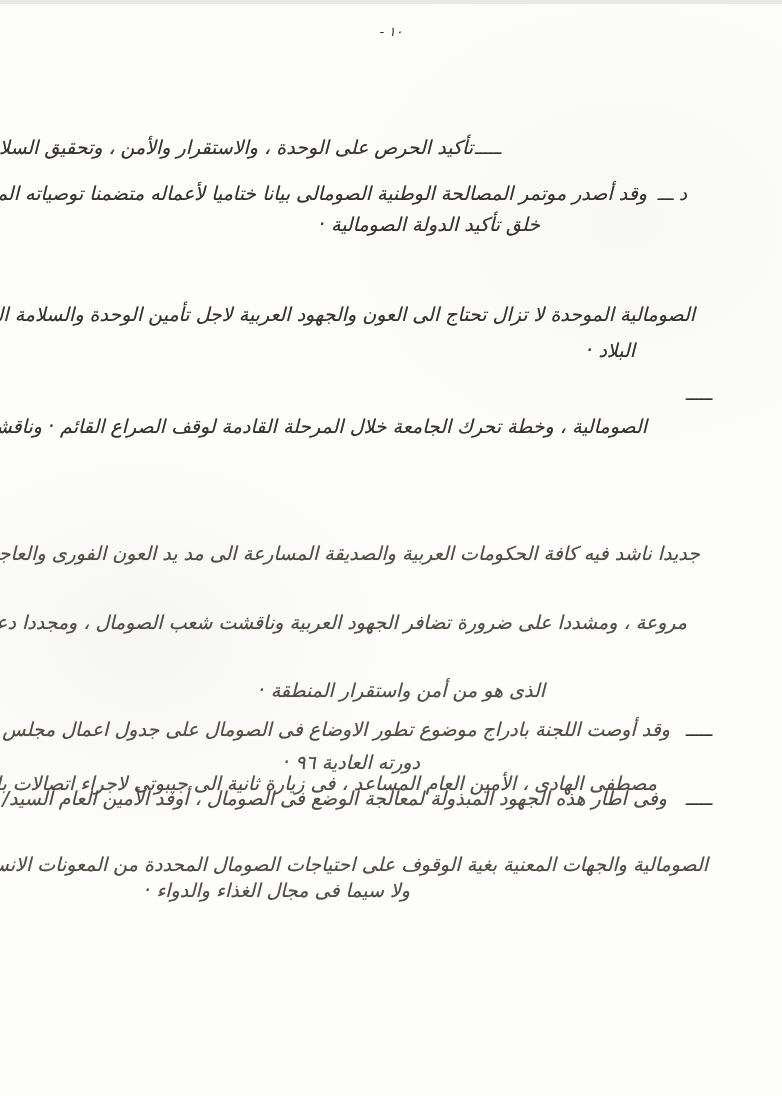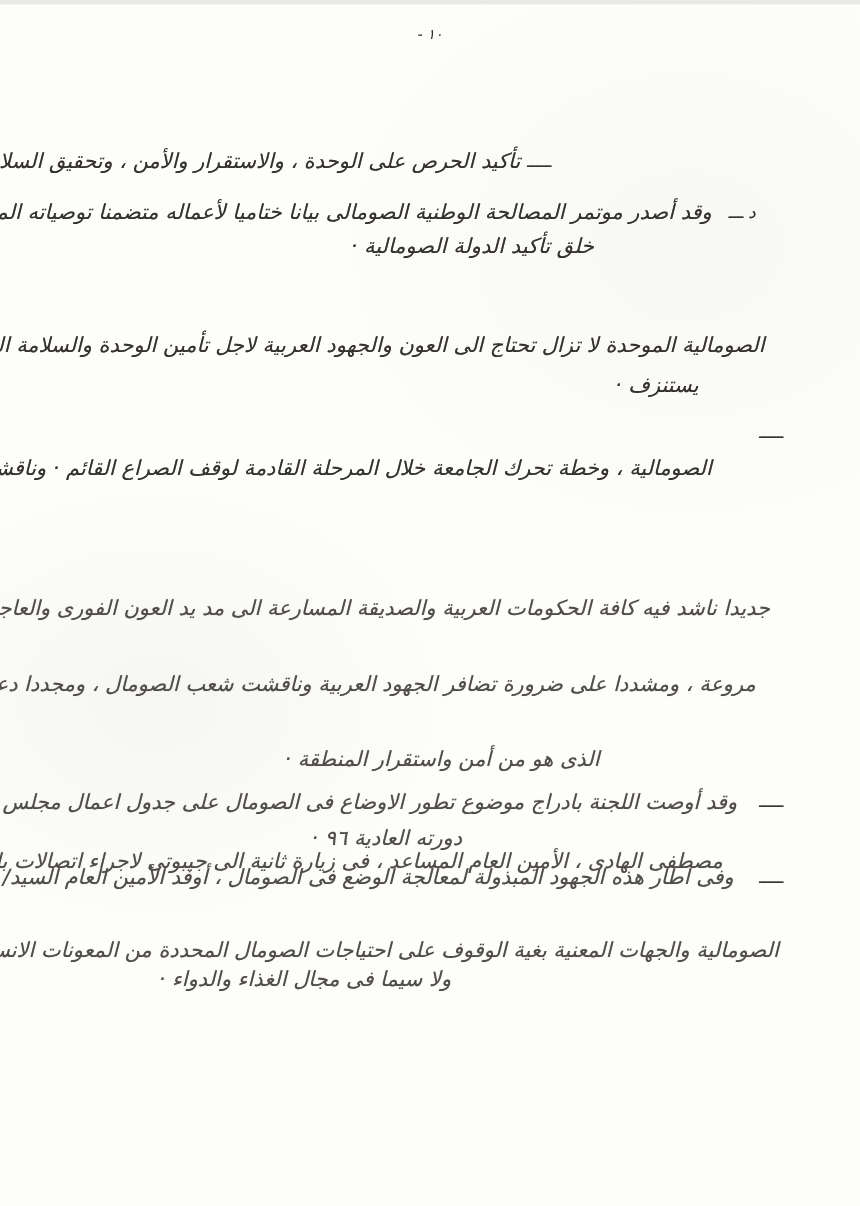--- a/index.html
+++ b/index.html
@@ -19,21 +19,21 @@
     position:absolute;
     direction:rtl;
     white-space:nowrap;
     font-size:19px;
     line-height:19px;
     color:#35322f;
     letter-spacing:0px;
     text-shadow:0 0 0.5px rgba(55,50,45,0.55);
   }
   .faint{ color:#504c47; text-shadow:0 0 0.7px rgba(80,75,70,0.5); }
-  .marker{ font-size:15px; }
+  .marker{ font-size:18px; }
   .page-number{
     position:absolute;
     left:0;right:0;top:20px;
     text-align:center;
     direction:ltr;
     font-size:13px;
     color:#2f2d2b;
     letter-spacing:3px;
   }
 </style>
@@ -45,21 +45,21 @@
   <div class="page-number">- ١٠</div>
 
   <div class="line marker" style="top:134px;right:281px">ـــــ</div>
   <div class="line" style="top:134px;right:309px">تأكيد الحرص على الوحدة ، والاستقرار والأمن ، وتحقيق السلام ·</div>
 
   <div class="line marker" style="top:180px;right:95px">د ـــ</div>
   <div class="line" style="top:180px;right:135px">وقد أصدر موتمر المصالحة الوطنية الصومالى بيانا ختاميا لأعماله متضمنا توصياته المتمثلة أساسا فـــــــى</div>
   <div class="line" style="top:211px;right:242px">خلق تأكيد الدولة الصومالية ·</div>
 
   <div class="line" style="top:301px;right:87px">الصومالية الموحدة لا تزال تحتاج الى العون والجهود العربية لاجل تأمين الوحدة والسلامة الترابية واعمـــار</div>
-  <div class="line" style="top:337px;right:147px">يستنزف ·</div>
+  <div class="line" style="top:337px;right:147px">البلاد ·</div>
 
   <div class="line marker" style="top:380px;right:70px">ـــــ</div>
   <div class="line" style="top:413px;right:135px">الصومالية ، وخطة تحرك الجامعة خلال المرحلة القادمة لوقف الصراع القائم · وناقشت اللجنـــــــة</div>
   <div class="line faint" style="top:540px;right:82px">جديدا ناشد فيه كافة الحكومات العربية والصديقة المسارعة الى مد يد العون الفورى والعاجل لشعـب .</div>
   <div class="line faint" style="top:609px;right:95px">مروعة ، ومشددا على ضرورة تضافر الجهود العربية وناقشت شعب الصومال ، ومجددا دعوة الصوماليـــــن</div>
   <div class="line faint" style="top:677px;right:237px">الذى هو من أمن واستقرار المنطقة ·</div>
 
   <div class="line marker" style="top:716px;right:70px">ـــــ</div>
   <div class="line faint" style="top:716px;right:112px">وقد أوصت اللجنة بادراج موضوع تطور الاوضاع فى الصومال على جدول اعمال مجلس الجامعة فــــــــى</div>
   <div class="line faint" style="top:749px;right:362px">دورته العادية ٩٦ ·</div>

